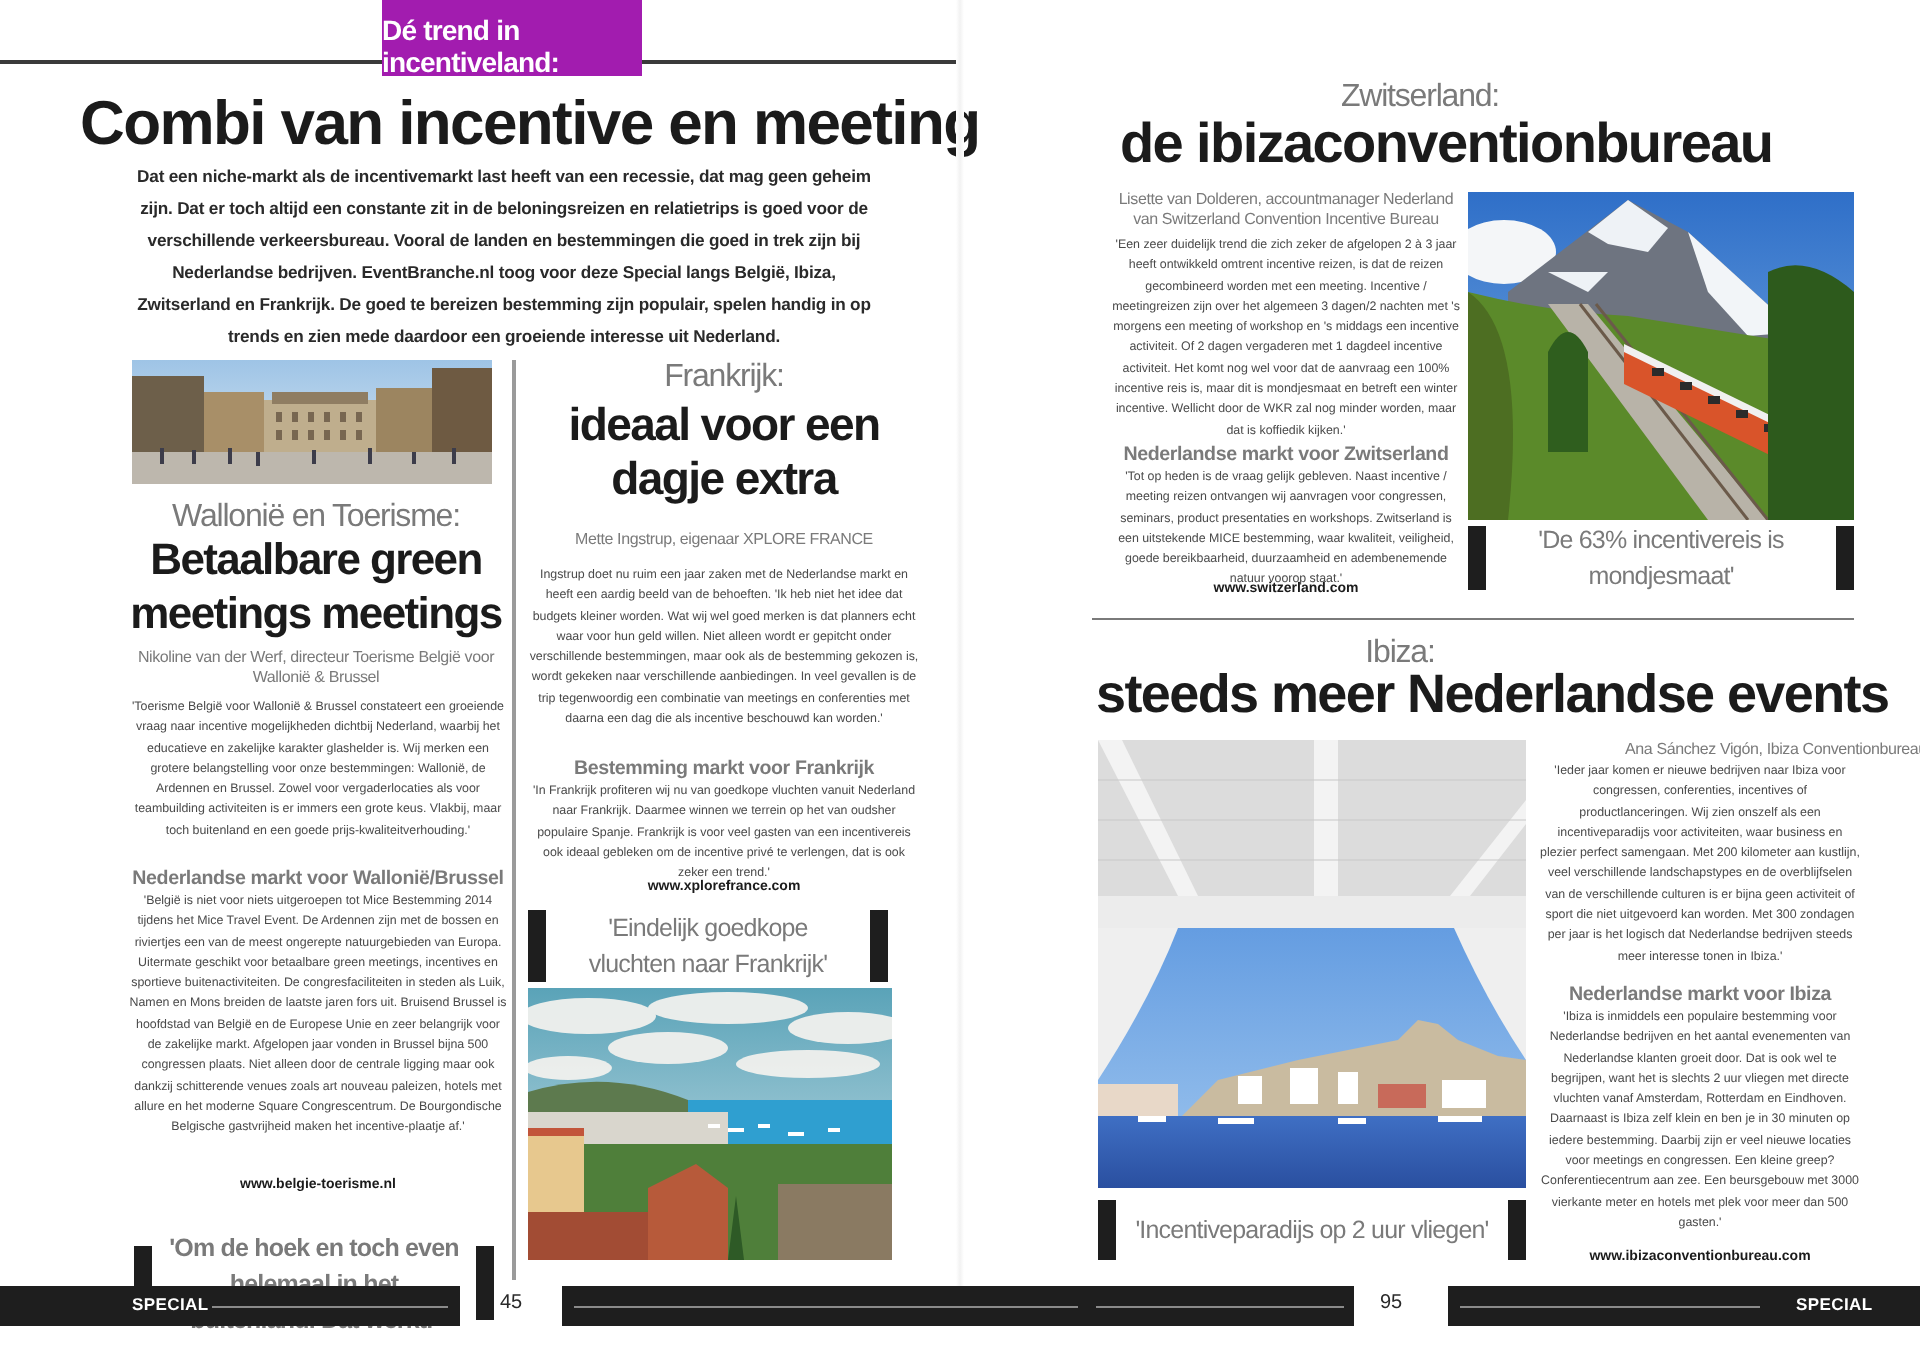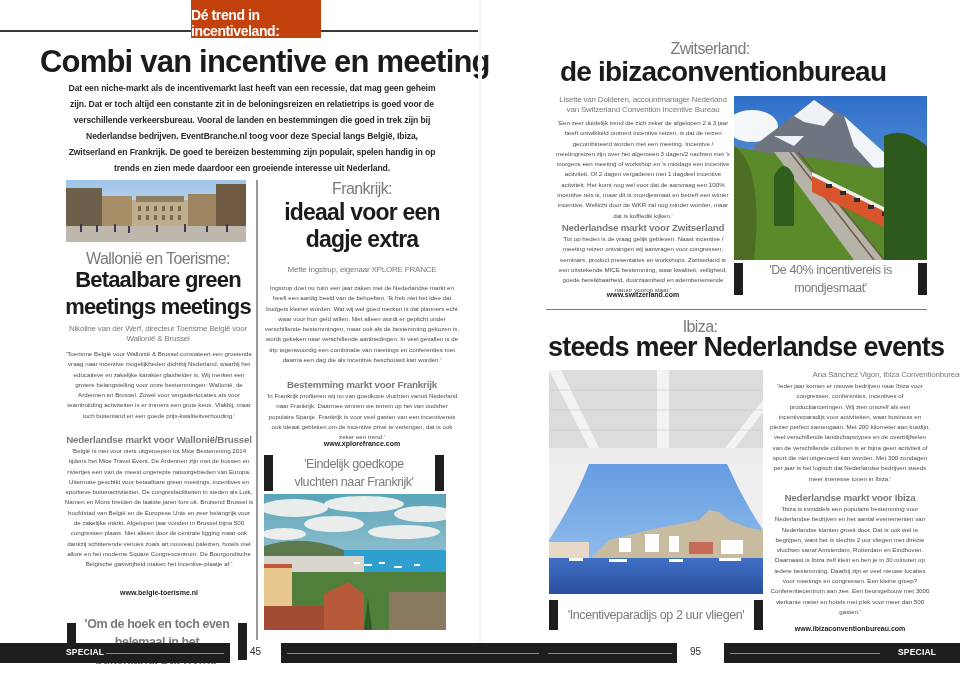--- a/index.html
+++ b/index.html
@@ -4,21 +4,21 @@
 <style>
   * { box-sizing: border-box; margin: 0; padding: 0; }
   html, body { width: 960px; height: 679px; background: #ffffff; overflow: hidden; }
   body { position: relative; font-family: "Liberation Sans", sans-serif; color: #2a2a2a; }
 
   .abs { position: absolute; }
   .center { text-align: center; }
 
   
   .top-rule { position: absolute; left: 0; top: 30px; width: 480px; height: 2px; background: #3a3a3a; }
-  .kicker-box { position: absolute; left: 191px; top: 0; width: 130px; height: 38px; background: #c2410c; color: #fff;
+  .kicker-box { position: absolute; left: 191px; top: 0; width: 130px; height: 38px; background: #a21caf; color: #fff;
     font: bold 14px "Liberation Sans", sans-serif; letter-spacing: -0.4px; display: flex; align-items: center; justify-content: center; padding-top: 8px; }
 
   .h-main { position: absolute; left: 40px; top: 44px; width: 430px; font: bold 31px "Liberation Sans", sans-serif; letter-spacing: -0.8px; color: #1b1b1b; text-align: center; white-space: nowrap; }
   .intro { position: absolute; left: 62px; top: 80px; width: 380px; font: bold 8.6px/16px "Liberation Sans", sans-serif; color: #2a2a2a; text-align: center; letter-spacing: -0.1px; }
 
   
   .col-divider { position: absolute; width: 2px; background: #9a9a9a; }
 
   .photo { position: absolute; overflow: hidden; }
   .kicker-small { font: 16px "Liberation Sans", sans-serif; color: #7a7a7a; letter-spacing: -0.6px; }
@@ -194,21 +194,21 @@
           <rect x="134" y="109" width="6" height="4"></rect>
           <rect x="148" y="116" width="6" height="4"></rect>
         </g>
     </g>
     <path d="M150 40 Q170 30 193 50 L193 164 L150 164 Z" fill="#2d5a1c"></path>
     <path d="M40 80 Q50 60 60 80 L60 130 L40 130 Z" fill="#2f5e1e"></path>
   </svg>
 </div>
 <div class="quote" style="left:734px; top:263px; width:193px; height:32px;">
   <span class="bar-l"></span>
-  <span style="padding:0 22px;">'De 40% incentivereis is mondjesmaat'</span>
+  <span style="padding:0 22px;">'De 63% incentivereis is mondjesmaat'</span>
   <span class="bar-r"></span>
 </div>
 
 <div class="abs" style="left:546px; top:309px; width:381px; height:1px; background:#7a7a7a;"></div>
 
 <div class="abs center kicker-small" style="left:640px; top:318px; width:120px;">Ibiza:</div>
 <h2 class="abs center h-section" style="left:548px; top:334px; width:380px; font-size:27px; white-space:nowrap;">steeds meer Nederlandse events</h2>
 
 <div class="photo" style="left:549px; top:370px; width:214px; height:224px;">
   <svg width="214" height="224" viewBox="0 0 214 224">

